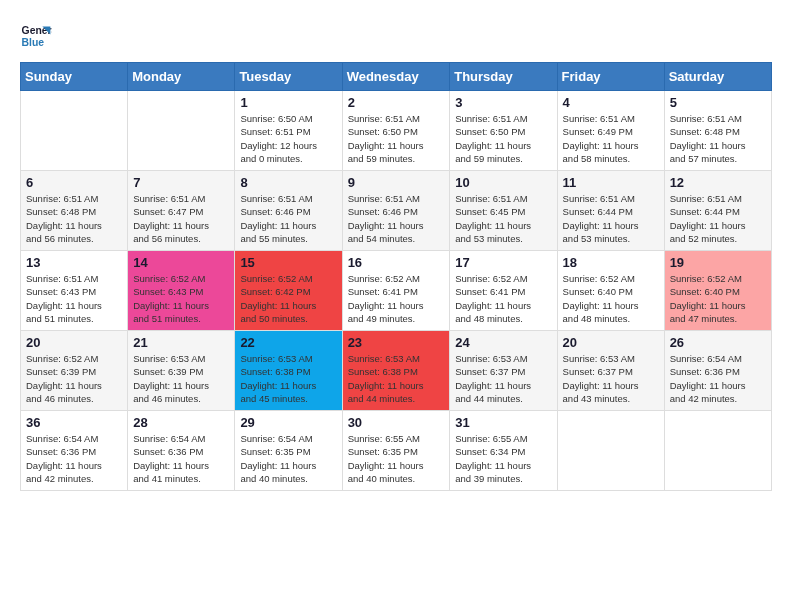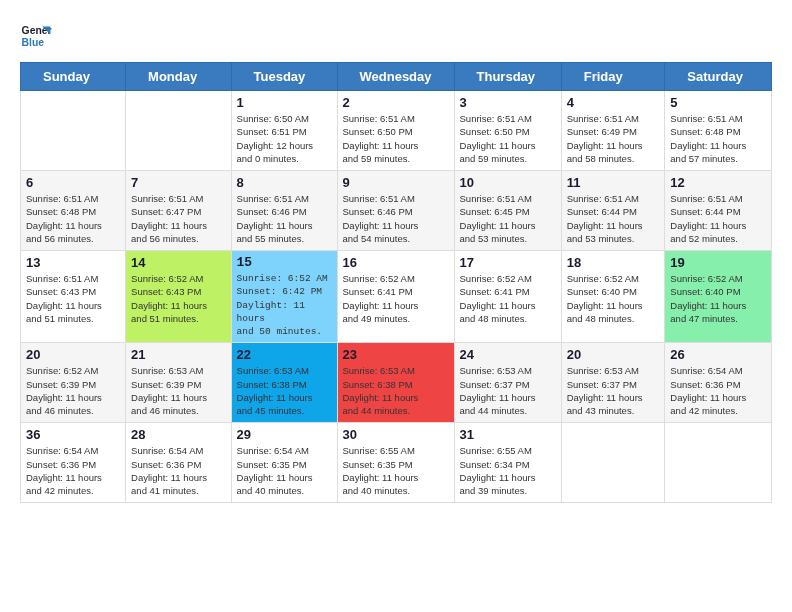--- a/index.html
+++ b/index.html
@@ -41,21 +41,21 @@
     .calendar {
       width: 100%;
       border-collapse: collapse;
       border: 1px solid #ccc;
     }
     .calendar th {
       background-color: #3a7abf;
       color: #fff;
       font-size: 13px;
       font-weight: bold;
-      padding: 6px 22px;
+      padding: 6px 4px;
       text-align: left;
       border: 1px solid #2a6aaf;
     }
     .calendar td {
       vertical-align: top;
       border: 1px solid #ddd;
       padding: 4px 5px;
       font-size: 10px;
       color: #333;
       width: 108px;
@@ -206,28 +206,28 @@
         </td>
       </tr>
       <tr>
         <td style="background: rgb(255, 255, 255);">
           <span class="day-number">13</span>
           <div class="day-info" style="white-space: pre-line;">Sunrise: 6:51 AM
 Sunset: 6:43 PM
 Daylight: 11 hours
 and 51 minutes.</div>
         </td>
-        <td style="background: #bef264;">
+        <td style="background: #ec4899;">
           <span class="day-number">14</span>
           <div class="day-info" style="white-space: pre-line;">Sunrise: 6:52 AM
 Sunset: 6:43 PM
 Daylight: 11 hours
 and 51 minutes.</div>
         </td>
-        <td style="background: #7dd3fc; font-family: Liberation Mono, monospace;">
+        <td style="background: #ef4444;">
           <span class="day-number">15</span>
           <div class="day-info" style="white-space: pre-line;">Sunrise: 6:52 AM
 Sunset: 6:42 PM
 Daylight: 11 hours
 and 50 minutes.</div>
         </td>
         <td style="background: rgb(255, 255, 255);">
           <span class="day-number">16</span>
           <div class="day-info" style="white-space: pre-line;">Sunrise: 6:52 AM
 Sunset: 6:41 PM
@@ -241,21 +241,21 @@
 Daylight: 11 hours
 and 48 minutes.</div>
         </td>
         <td style="background: rgb(255, 255, 255);">
           <span class="day-number">18</span>
           <div class="day-info" style="white-space: pre-line;">Sunrise: 6:52 AM
 Sunset: 6:40 PM
 Daylight: 11 hours
 and 48 minutes.</div>
         </td>
-        <td style="background: #86efac;">
+        <td style="background: #fca5a5;">
           <span class="day-number">19</span>
           <div class="day-info" style="white-space: pre-line;">Sunrise: 6:52 AM
 Sunset: 6:40 PM
 Daylight: 11 hours
 and 47 minutes.</div>
         </td>
       </tr>
       <tr>
         <td style="background: rgb(245, 245, 245);">
           <span class="day-number">20</span>

